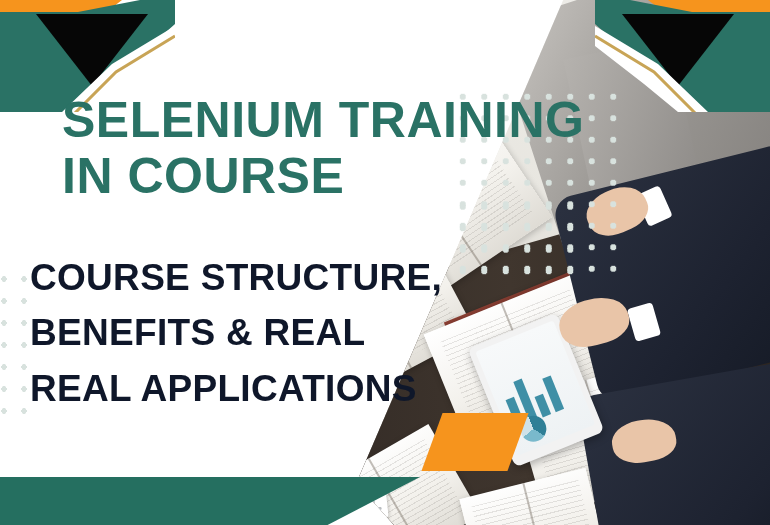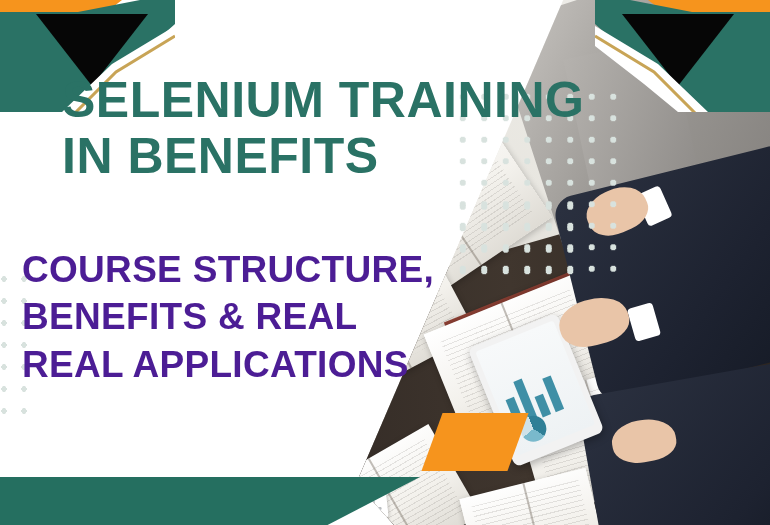--- a/index.html
+++ b/index.html
@@ -155,43 +155,43 @@
     background-size:20px 22px;}
 
   
   .corner{position:absolute;top:0;width:175px;height:112px;}
   .corner svg{display:block;}
   .corner-left{left:0;}
   .corner-right{right:0;transform:scaleX(-1);}
 
   
   .headline{
-    position:absolute;left:62px;top:72px;
+    position:absolute;left:62px;top:92px;
     width:620px;
   }
   .title-line{
     color:#2A7265;
     font-size:50px;
     font-weight:bold;
     letter-spacing:.5px;
     line-height:1.12;
     margin:0;
     white-space:nowrap;
   }
   .subhead{
     position:absolute;left:22px;top:246px;
     width:520px;
   }
   .sub-line{
-    color:#4c1d95;
+    color:#0f172a;
     font-size:37px;
     font-weight:bold;
     letter-spacing:.3px;
     line-height:1.28;
-    margin:0;
+    margin:8px;
     white-space:nowrap;
   }
 </style>
 </head>
 <body>
 
 <div id="banner">
 
   <div class="photo">
     <div class="photo-inner"></div>
@@ -287,21 +287,21 @@
       <polygon points="0,12 78,12 140,0 175,0 175,24 110,82 78,112 0,112 0,12" fill="#2A7265"></polygon>
       <polygon points="0,12 60,12 112,64 62,112 0,112" fill="#2A7265"></polygon>
       <polygon points="36,14 148,14 92,86" fill="#060606"></polygon>
       <polygon points="62,112 112,64 175,26 175,46 126,84 92,112" fill="#FFFFFF"></polygon>
       <polyline points="70,118 116,72 175,36" fill="none" stroke="#C8A456" stroke-width="3"></polyline>
     </svg>
   </div>
 
   <div class="headline">
     <div class="title-line">SELENIUM TRAINING</div>
-    <div class="title-line">IN BENEFITS</div>
+    <div class="title-line">IN COURSE</div>
   </div>
 
   <div class="subhead">
     <div class="sub-line">COURSE STRUCTURE,</div>
     <div class="sub-line">BENEFITS &amp; REAL</div>
     <div class="sub-line">REAL APPLICATIONS</div>
   </div>
 
 </div>
 

